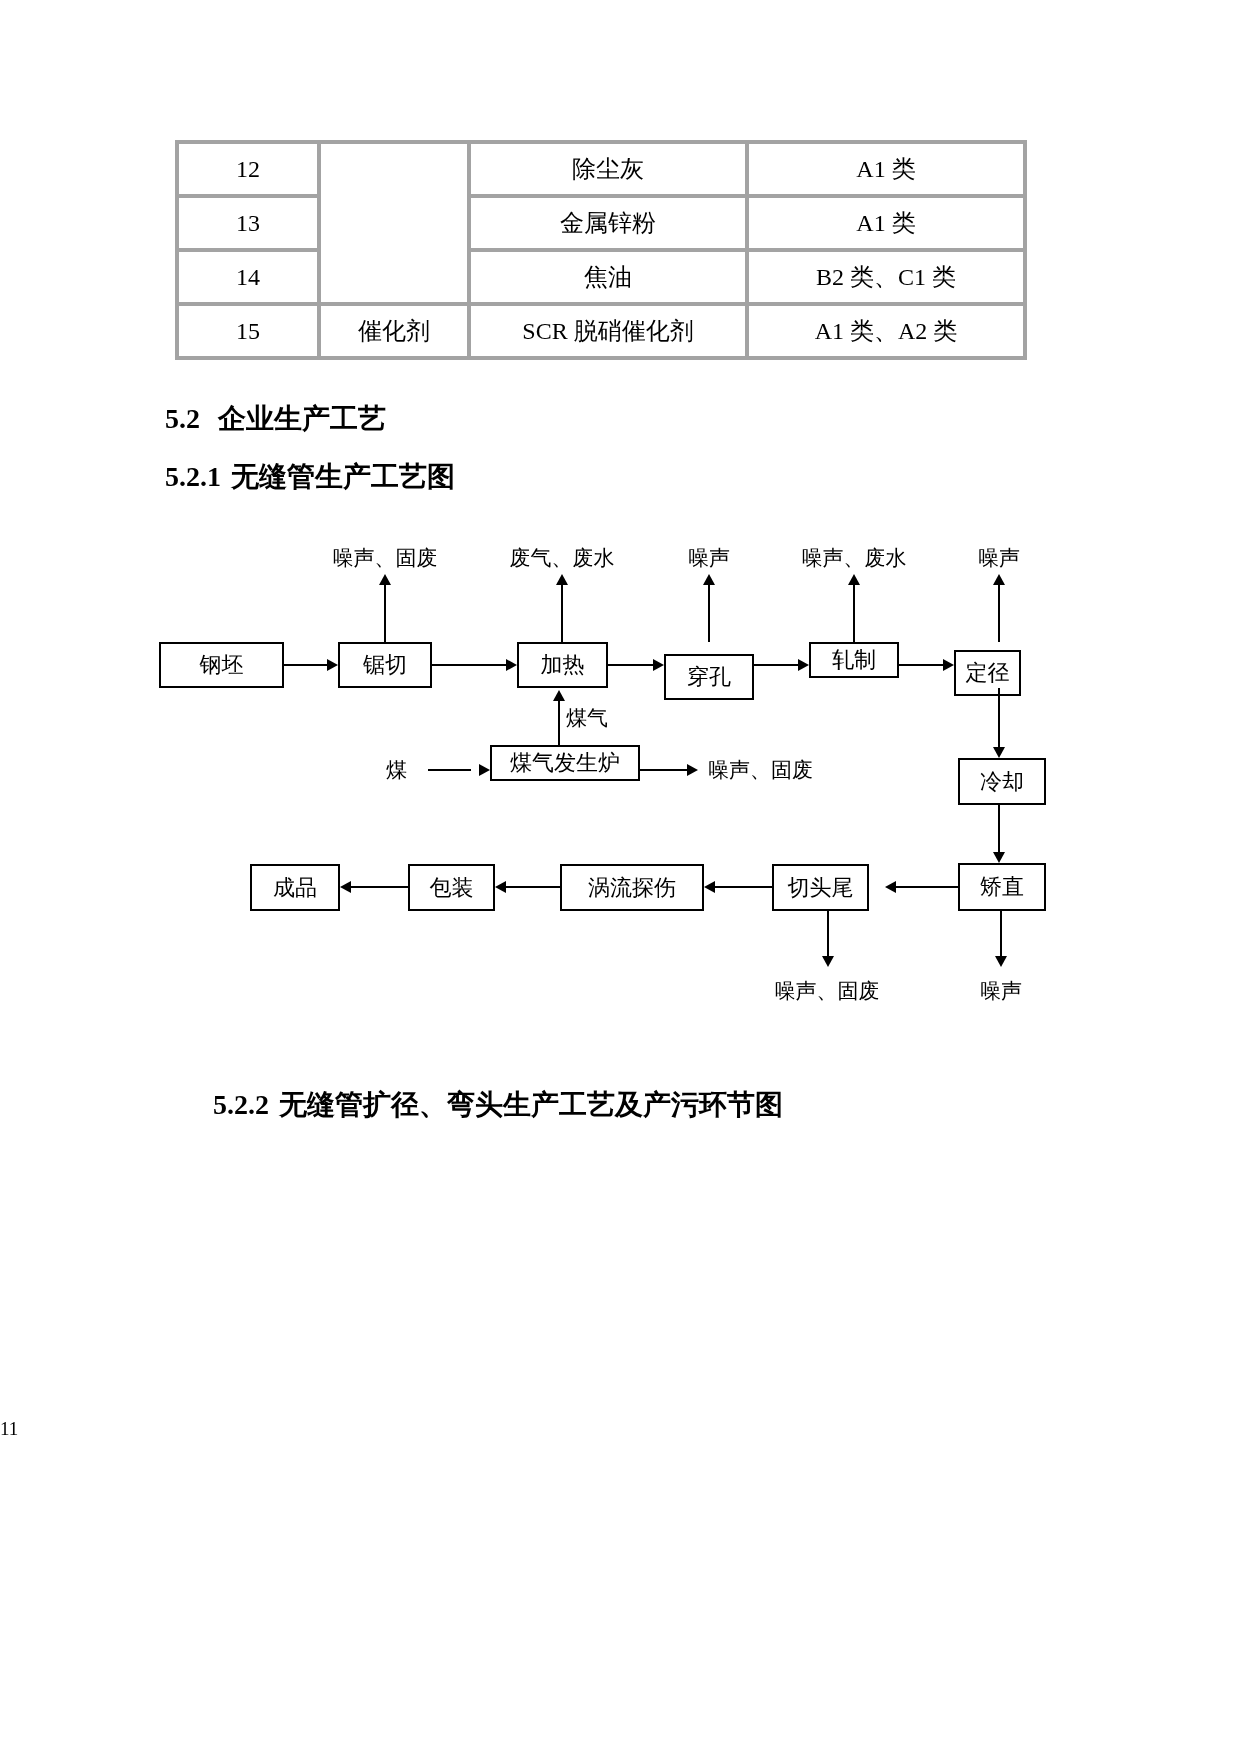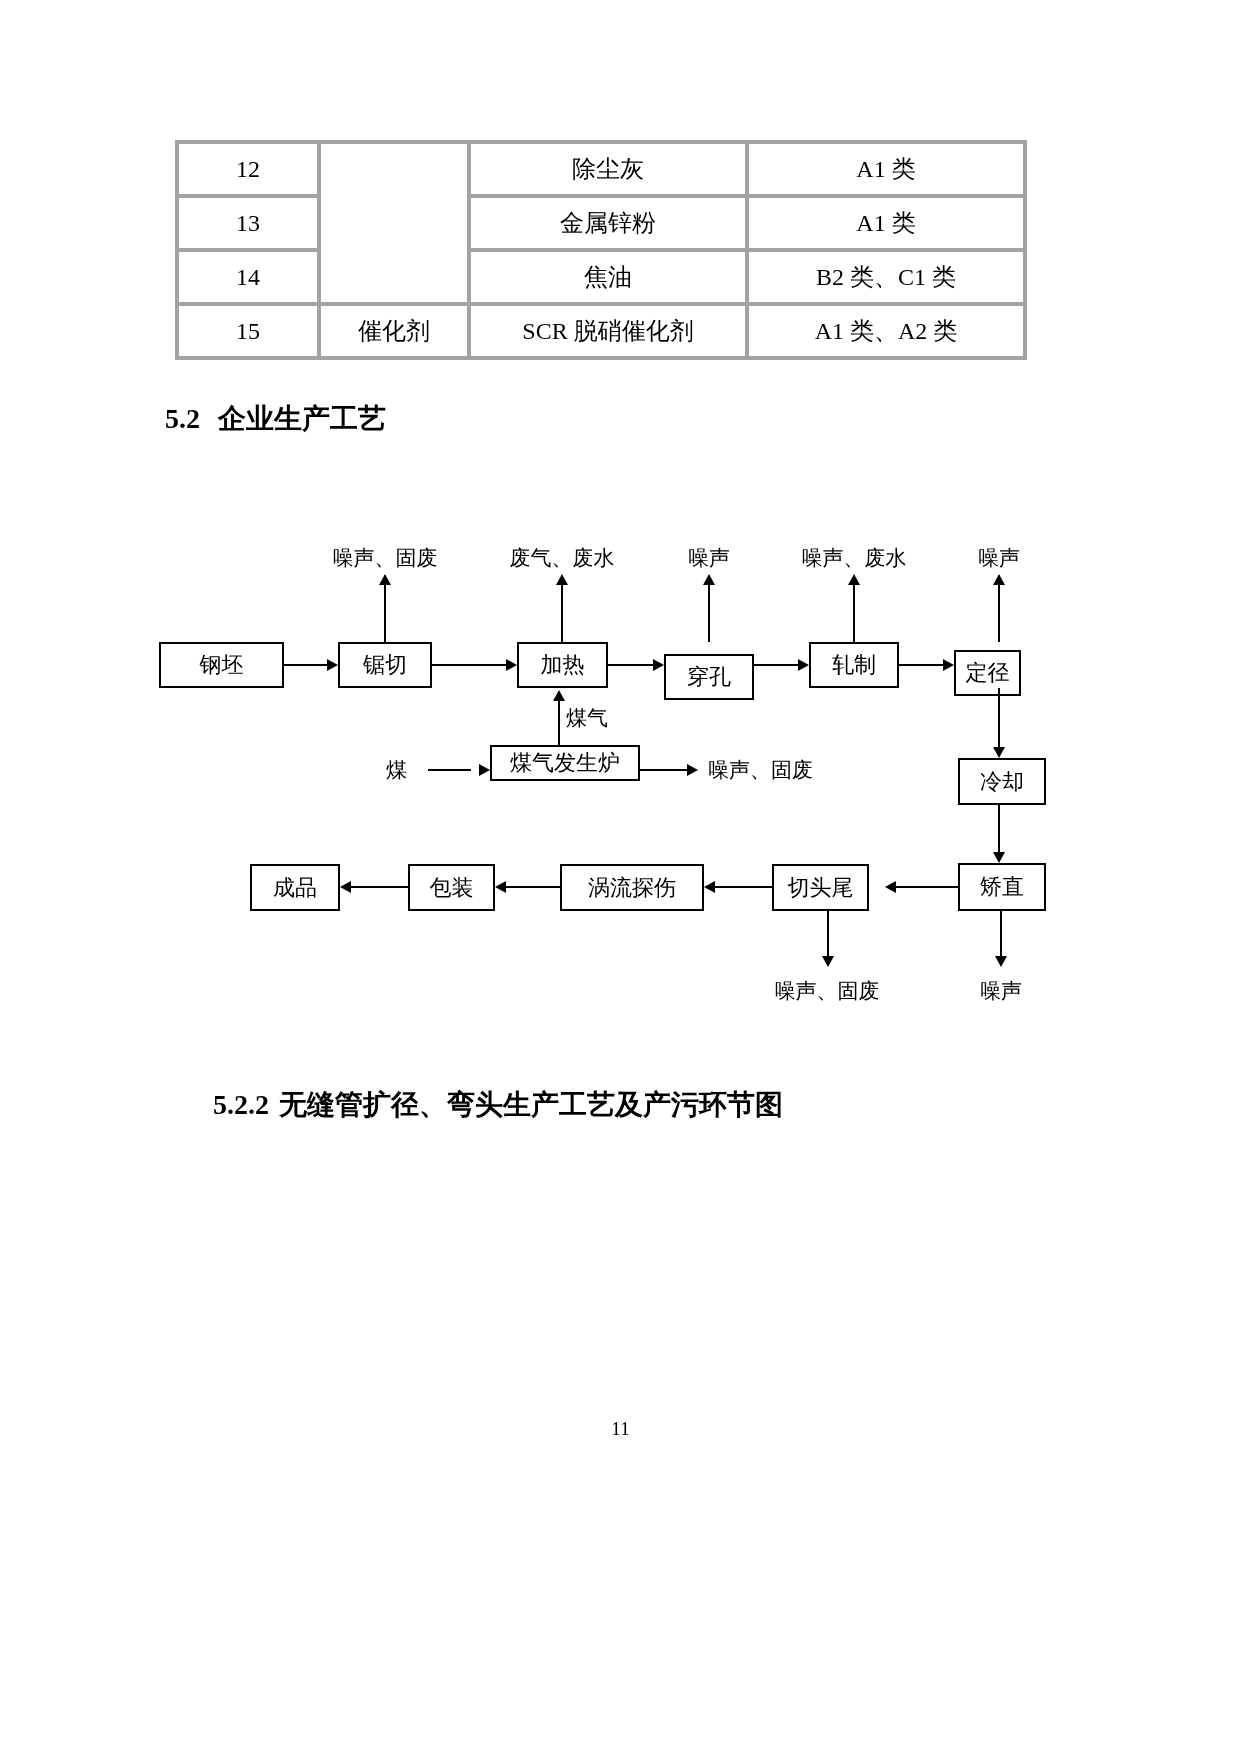--- a/index.html
+++ b/index.html
@@ -59,21 +59,21 @@
   .ah-u{border-left:6px solid transparent;border-right:6px solid transparent;border-bottom:11px solid #000;}
   .ah-d{border-left:6px solid transparent;border-right:6px solid transparent;border-top:11px solid #000;}
 
   .caption{
     position:absolute;left:0;top:1018px;width:100%;
     display:flex;justify-content:center;gap:26px;
     font-weight:bold;font-size:26px;
   }
   .pagenum{
     position:absolute;left:0;top:1418px;width:100%;
-    text-align:center;font-size:19px;
+    font-size:19px;
   }
 </style>
 </head>
 <body>
 
 <div class="page">
 
   <table class="waste">
     <colgroup>
         <col style="width:142px">
@@ -102,20 +102,23 @@
         <td>15</td>
         <td>催化剂</td>
         <td>SCR 脱硝催化剂</td>
         <td>A1 类、A2 类</td>
       </tr>
     </tbody>
   </table>
 
   <div class="abs h1" style="left:165px;top:400px;">
     <span class="hnum">5.2</span><span class="htxt" style="margin-left:18px;">企业生产工艺</span>
+  </div>
+  <div class="abs h2" style="left:165px;top:458px;">
+    <span class="hnum">5.2.1</span><span class="htxt" style="margin-left:10px;">无缝管生产工艺图</span>
   </div>
 
   <div class="flbl cx" style="left:385px;top:544px;">噪声、固废</div>
   <div class="flbl cx" style="left:562px;top:544px;">废气、废水</div>
   <div class="flbl cx" style="left:709px;top:544px;">噪声</div>
   <div class="flbl cx" style="left:854px;top:544px;">噪声、废水</div>
   <div class="flbl cx" style="left:999px;top:544px;">噪声</div>
 
   <div class="vl" style="left:384px;top:584px;height:58px;"></div>
   <div class="ah ah-u" style="left:379px;top:574px;"></div>
@@ -125,21 +128,21 @@
   <div class="ah ah-u" style="left:703px;top:574px;"></div>
   <div class="vl" style="left:853px;top:584px;height:58px;"></div>
   <div class="ah ah-u" style="left:848px;top:574px;"></div>
   <div class="vl" style="left:998px;top:584px;height:58px;"></div>
   <div class="ah ah-u" style="left:993px;top:574px;"></div>
 
   <div class="fbox" style="left:159px;top:642px;width:125px;height:46px;">钢坯</div>
   <div class="fbox" style="left:338px;top:642px;width:94px;height:46px;">锯切</div>
   <div class="fbox" style="left:517px;top:642px;width:91px;height:46px;">加热</div>
   <div class="fbox" style="left:664px;top:642px;width:90px;height:46px;margin-top:12px;">穿孔</div>
-  <div class="fbox" style="left:809px;top:642px;width:90px;height:46px;">轧制</div>
+  <div class="fbox" style="left:809px;top:642px;width:90px;height:36px;">轧制</div>
   <div class="fbox" style="left:954px;top:642px;width:67px;height:46px;margin-top:8px;">定径</div>
 
   <div class="hl" style="left:284px;top:664px;width:45px;"></div>
   <div class="ah ah-r" style="left:327px;top:659px;"></div>
   <div class="hl" style="left:432px;top:664px;width:76px;"></div>
   <div class="ah ah-r" style="left:506px;top:659px;"></div>
   <div class="hl" style="left:608px;top:664px;width:47px;"></div>
   <div class="ah ah-r" style="left:653px;top:659px;"></div>
   <div class="hl" style="left:754px;top:664px;width:46px;"></div>
   <div class="ah ah-r" style="left:798px;top:659px;"></div>

